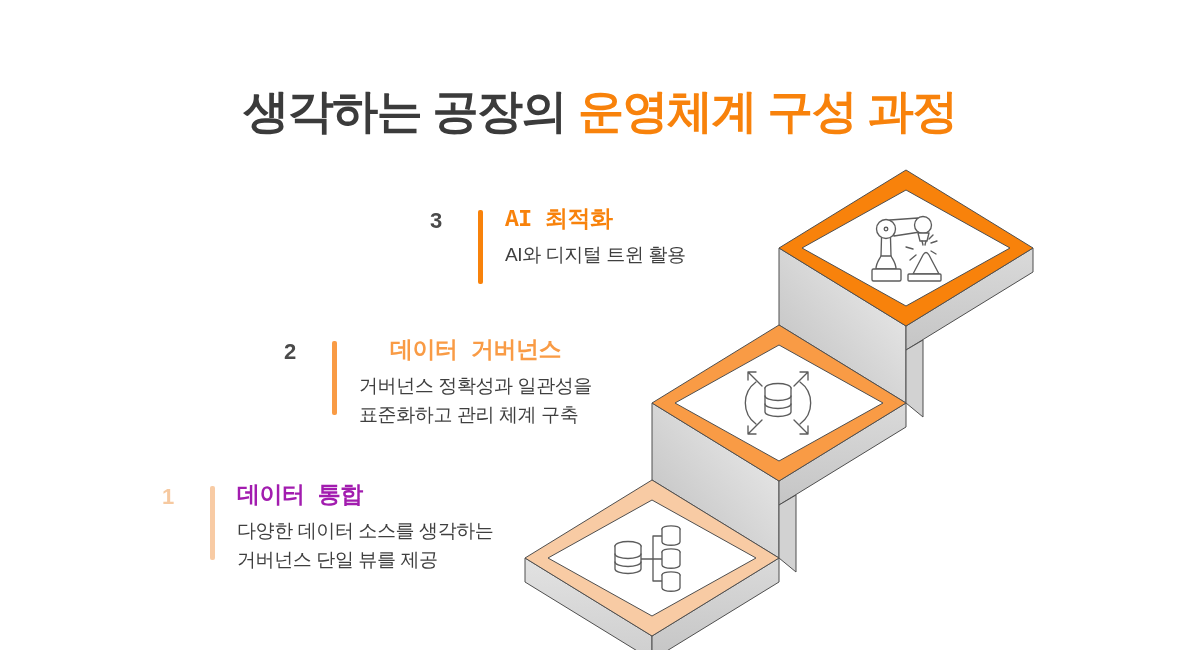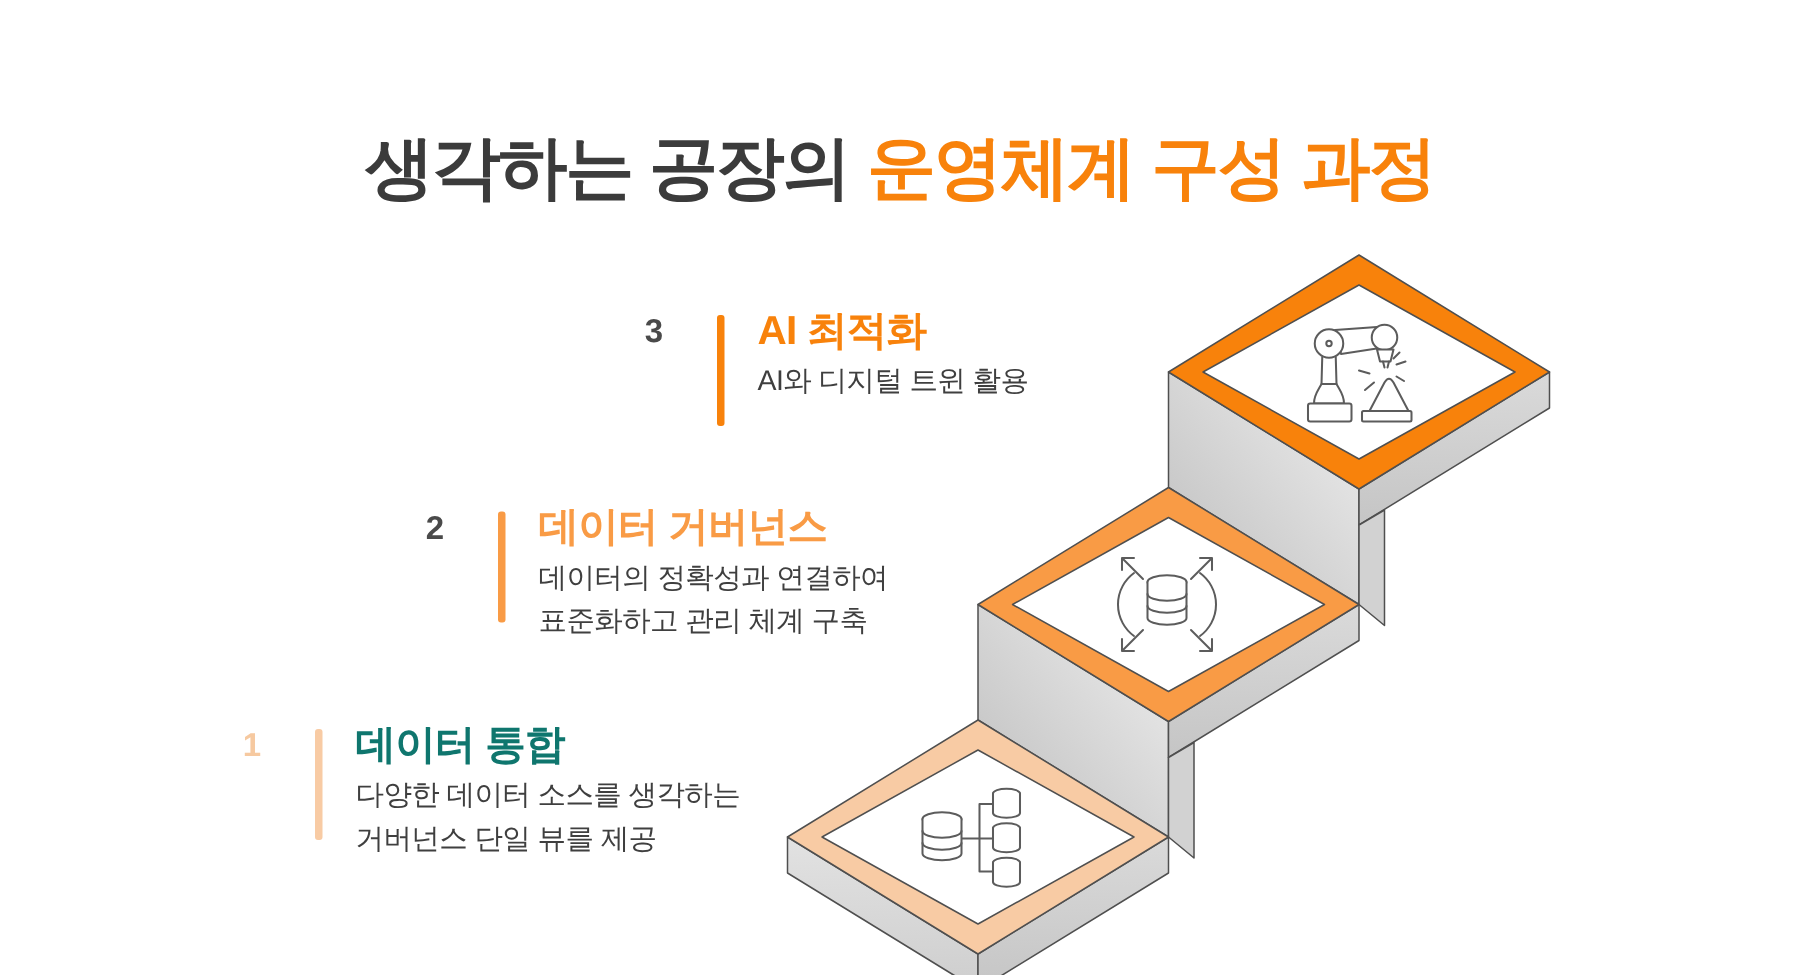--- a/index.html
+++ b/index.html
@@ -16,22 +16,23 @@
   .step-label { position:absolute; display:flex; align-items:flex-start; }
   .step-num {
     width:40px; text-align:center; font-size:22px; font-weight:700;
     line-height:28px; flex:0 0 auto;
   }
   .step-bar {
     width:5px; height:74px; margin:3px 22px 0 22px; border-radius:2px;
     flex:0 0 auto;
   }
   .step-title {
-    font-size:27px; font-weight:700; line-height:27px; letter-spacing:-0.5px;
+    font-size:23px; font-weight:700; line-height:27px; letter-spacing:-0.5px;
     white-space:nowrap;
+    font-family:Liberation Mono, monospace;
   }
   .step-desc {
     margin-top:6px; font-size:19px; line-height:29px; letter-spacing:-0.4px;
     color:#3f3f3f; white-space:nowrap;
   }
   svg.stairs { position:absolute; left:0; top:0; }
   svg .ln { stroke:#4f4f4f; stroke-width:1; stroke-linejoin:round; }
   svg .wall  { fill:url(#wallGrad); }
   svg .slabL { fill:url(#slabLGrad); }
   svg .slabR { fill:url(#slabRGrad); }
@@ -57,33 +58,33 @@
       <div class="step-desc" style="color: rgb(63, 63, 63); text-align: right;">
         <div>AI와 디지털 트윈 활용</div>
       </div>
     </div>
   </div>
 
   <div class="step-label" style="left:270px; top:306px;">
     <div class="step-num" style="color: rgb(74, 74, 74);">2</div>
     <div class="step-bar" style="background: rgb(249, 155, 69);"></div>
     <div class="step-text">
-      <div class="step-title" style="color: rgb(249, 155, 69);">데이터 거버넌스</div>
+      <div class="step-title" style="color: rgb(249, 155, 69); text-align: center;">데이터 거버넌스</div>
       <div class="step-desc" style="color: rgb(63, 63, 63);">
-        <div>데이터의 정확성과 연결하여</div>
+        <div>거버넌스 정확성과 일관성을</div>
         <div>표준화하고 관리 체계 구축</div>
       </div>
     </div>
   </div>
 
   <div class="step-label" style="left:148px; top:451px;">
     <div class="step-num" style="color: rgb(246, 201, 160);">1</div>
     <div class="step-bar" style="background: rgb(248, 203, 164);"></div>
     <div class="step-text">
-      <div class="step-title" style="color: #0f766e;">데이터 통합</div>
+      <div class="step-title" style="color: #a21caf;">데이터 통합</div>
       <div class="step-desc" style="color: rgb(63, 63, 63);">
         <div>다양한 데이터 소스를 생각하는</div>
         <div>거버넌스 단일 뷰를 제공</div>
       </div>
     </div>
   </div>
 
   <svg class="stairs" width="1200" height="650" viewBox="0 0 1200 650">
     <defs>
       <linearGradient id="wallGrad" x1="1" y1="0" x2="0" y2="1">

